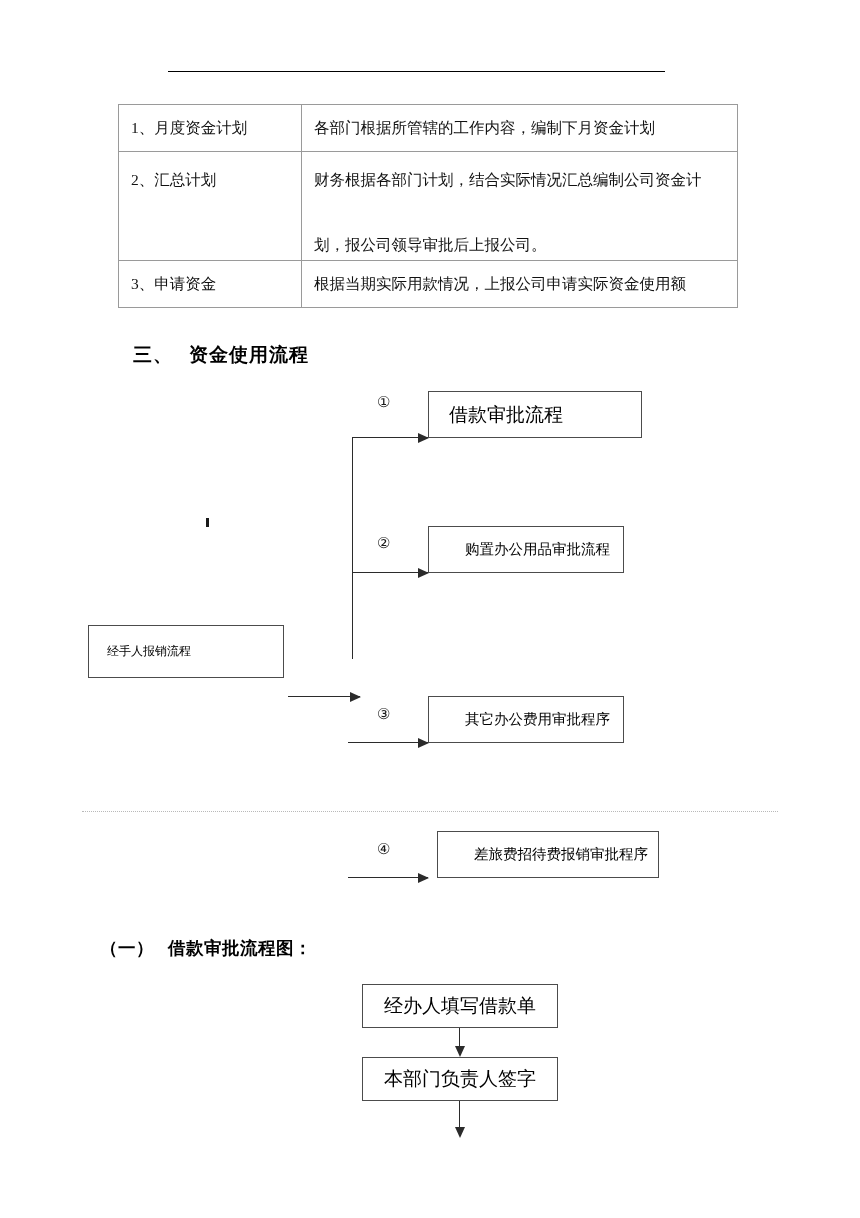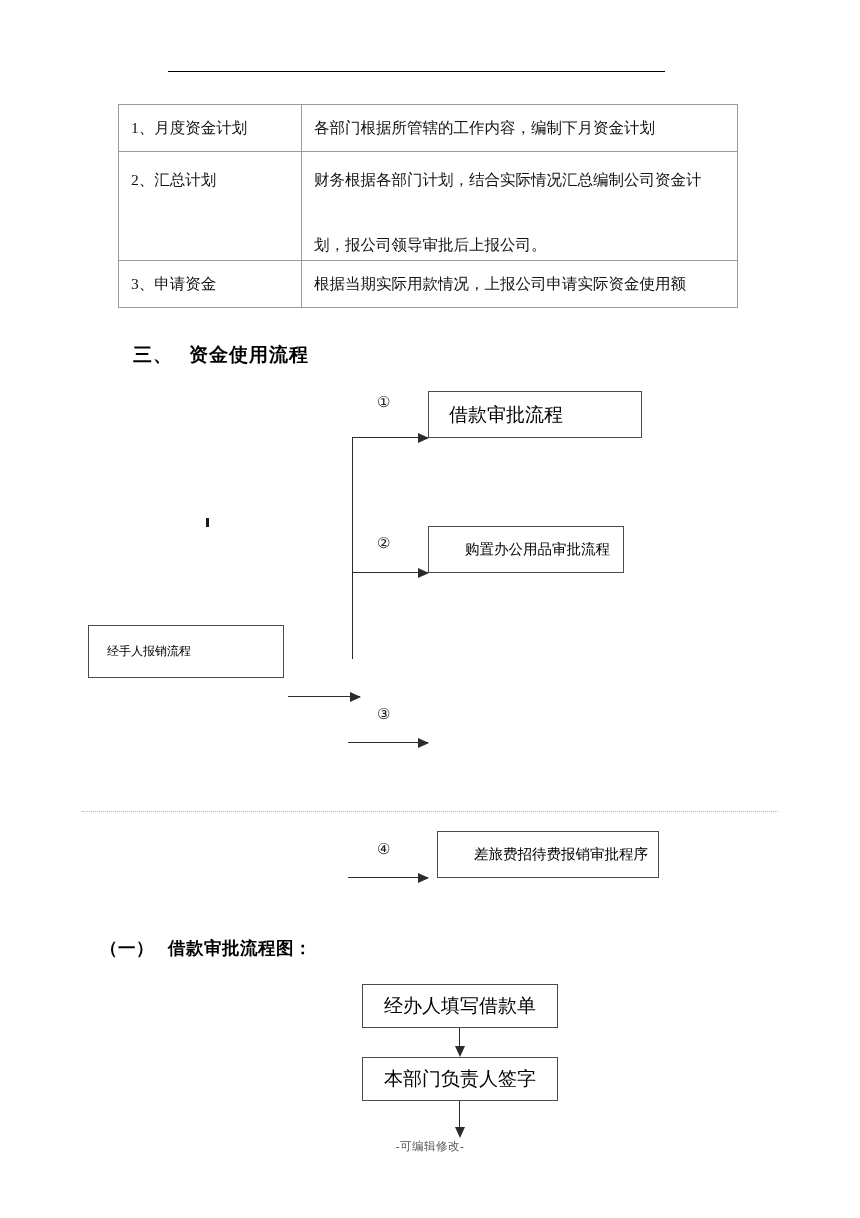--- a/index.html
+++ b/index.html
@@ -237,29 +237,29 @@
   <div class="harrow" id="arrow-3"></div>
   <div class="harrow" id="arrow-4"></div>
 
   <div class="marker" id="mk-1">①</div>
   <div class="marker" id="mk-2">②</div>
   <div class="marker" id="mk-3">③</div>
   <div class="marker" id="mk-4">④</div>
 
   <div class="fbox lg" id="box-jiekuan">借款审批流程</div>
   <div class="fbox sm" id="box-gouzhi">购置办公用品审批流程</div>
+  <div class="fbox sm" id="box-qita">其它办公费用审批程序</div>
   <div class="fbox sm" id="box-chailv">差旅费招待费报销审批程序</div>
   <div class="fbox" id="box-jingshou">经手人报销流程</div>
 
   <div class="page-break"></div>
 
   <div class="heading-sub">
     <span class="num">（一）</span><span>借款审批流程图：</span>
   </div>
 
   <div class="fbox lg ctr" id="box-tianxie">经办人填写借款单</div>
   <div class="varrow" id="arrow-down-1"></div>
   <div class="fbox lg ctr" id="box-qianzi">本部门负责人签字</div>
   <div class="varrow" id="arrow-down-2"></div>
 
-  <div class="footer">-可编辑修改-</div>
 
 </div>
 
 </body></html>

